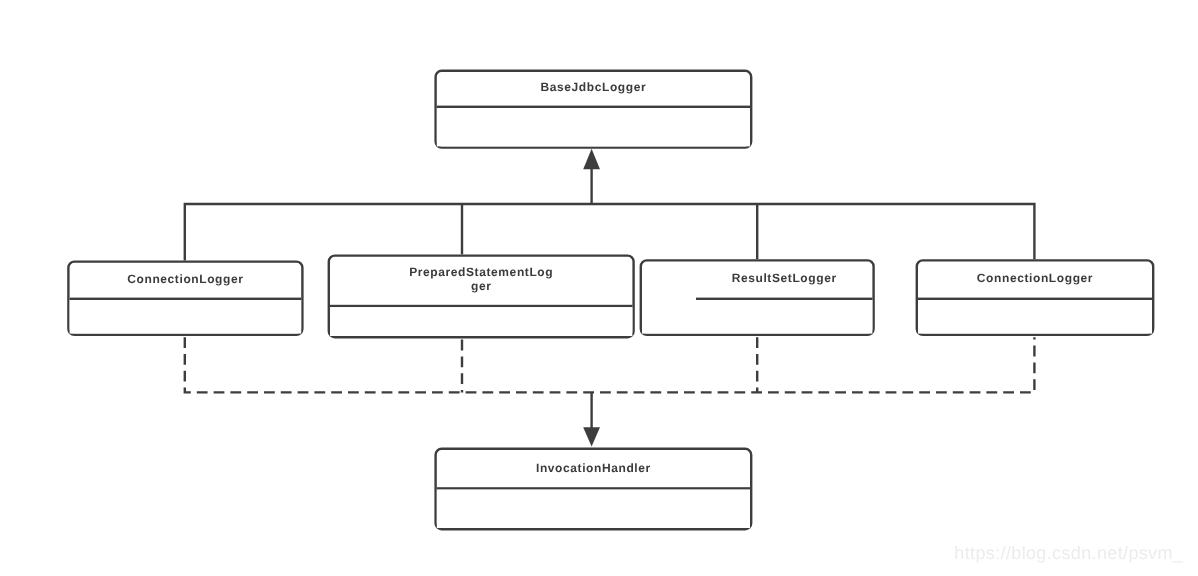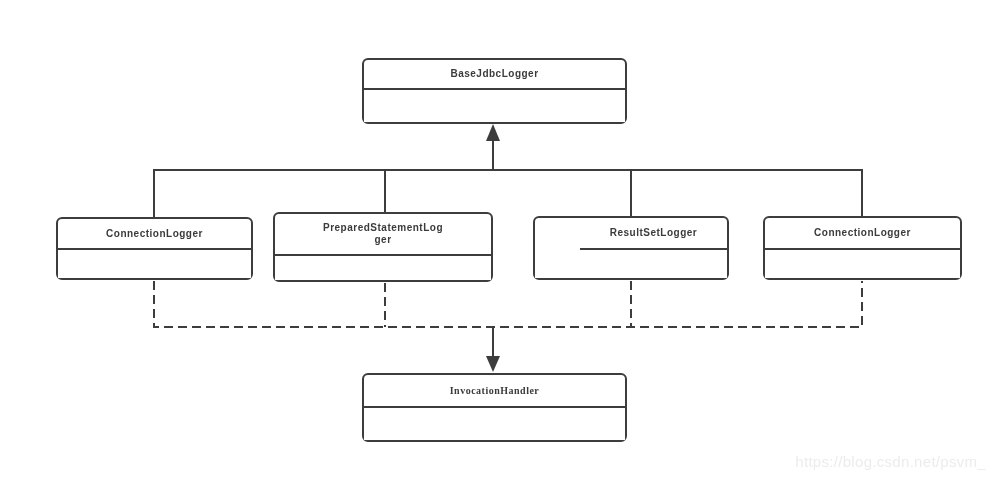--- a/index.html
+++ b/index.html
@@ -78,36 +78,36 @@
   <div class="uml-class" style="left:362px; top:58px; width:265px; height:66px;">
     <div class="uml-title" style="height:30px;">BaseJdbcLogger</div>
     <div class="uml-body"></div>
   </div>
 
   <div class="uml-class" style="left:56px; top:217px; width:197px; height:63px;">
     <div class="uml-title" style="height:31px;">ConnectionLogger</div>
     <div class="uml-body"></div>
   </div>
 
-  <div class="uml-class" style="left:273px; top:212px; width:220px; height:70px;">
+  <div class="uml-class" style="left:273px; top:212px; width:256px; height:70px;">
     <div class="uml-title" style="height:42px;">PreparedStatementLog
 ger</div>
     <div class="uml-body"></div>
   </div>
 
   <div class="uml-class" style="left:533px; top:216px; width:196px; height:64px;">
     <div class="uml-title" style="height:32px;margin-left:45px;">ResultSetLogger</div>
     <div class="uml-body"></div>
   </div>
 
   <div class="uml-class" style="left:763px; top:216px; width:199px; height:64px;">
     <div class="uml-title" style="height:32px;">ConnectionLogger</div>
     <div class="uml-body"></div>
   </div>
 
-  <div class="uml-class" style="left:362px; top:373px; width:265px; height:69px;font-family:Liberation Serif, serif;">
+  <div class="uml-class" style="left:362px; top:373px; width:265px; height:69px;">
     <div class="uml-title" style="height:33px;">InvocationHandler</div>
     <div class="uml-body"></div>
   </div>
 
   <div class="watermark">https://blog.csdn.net/psvm_</div>
 
 </div>
 
 </body></html>

